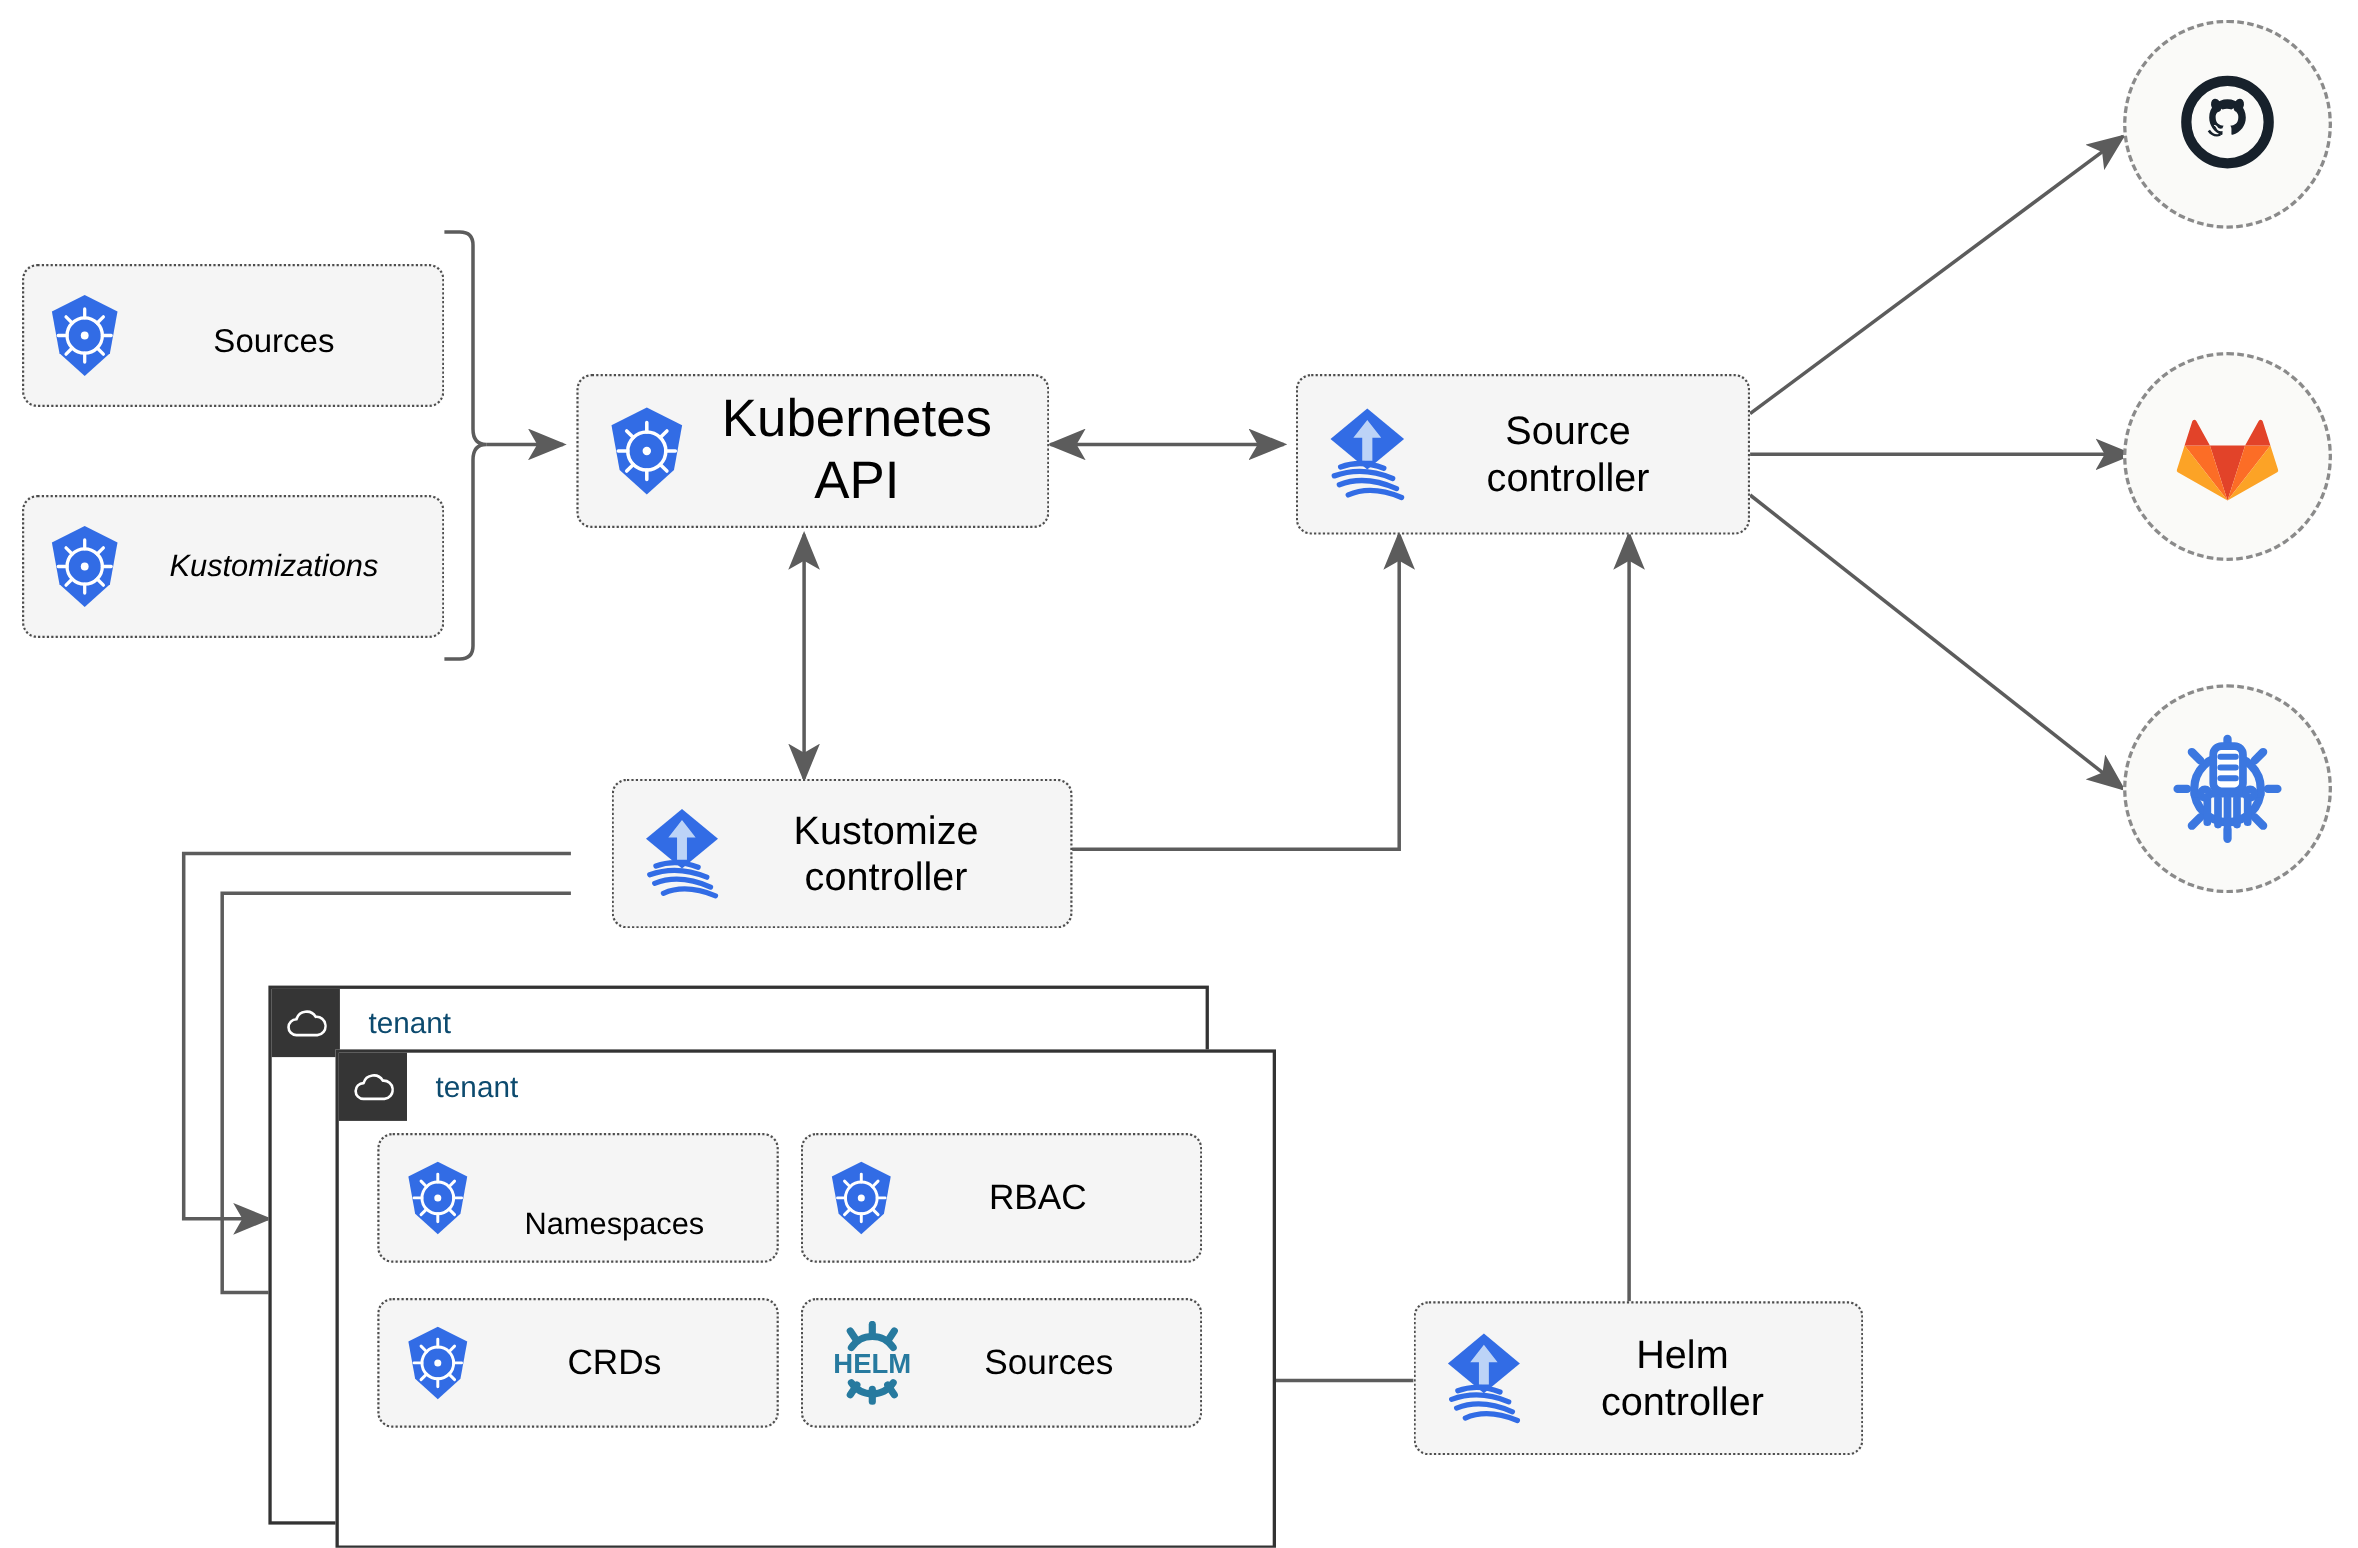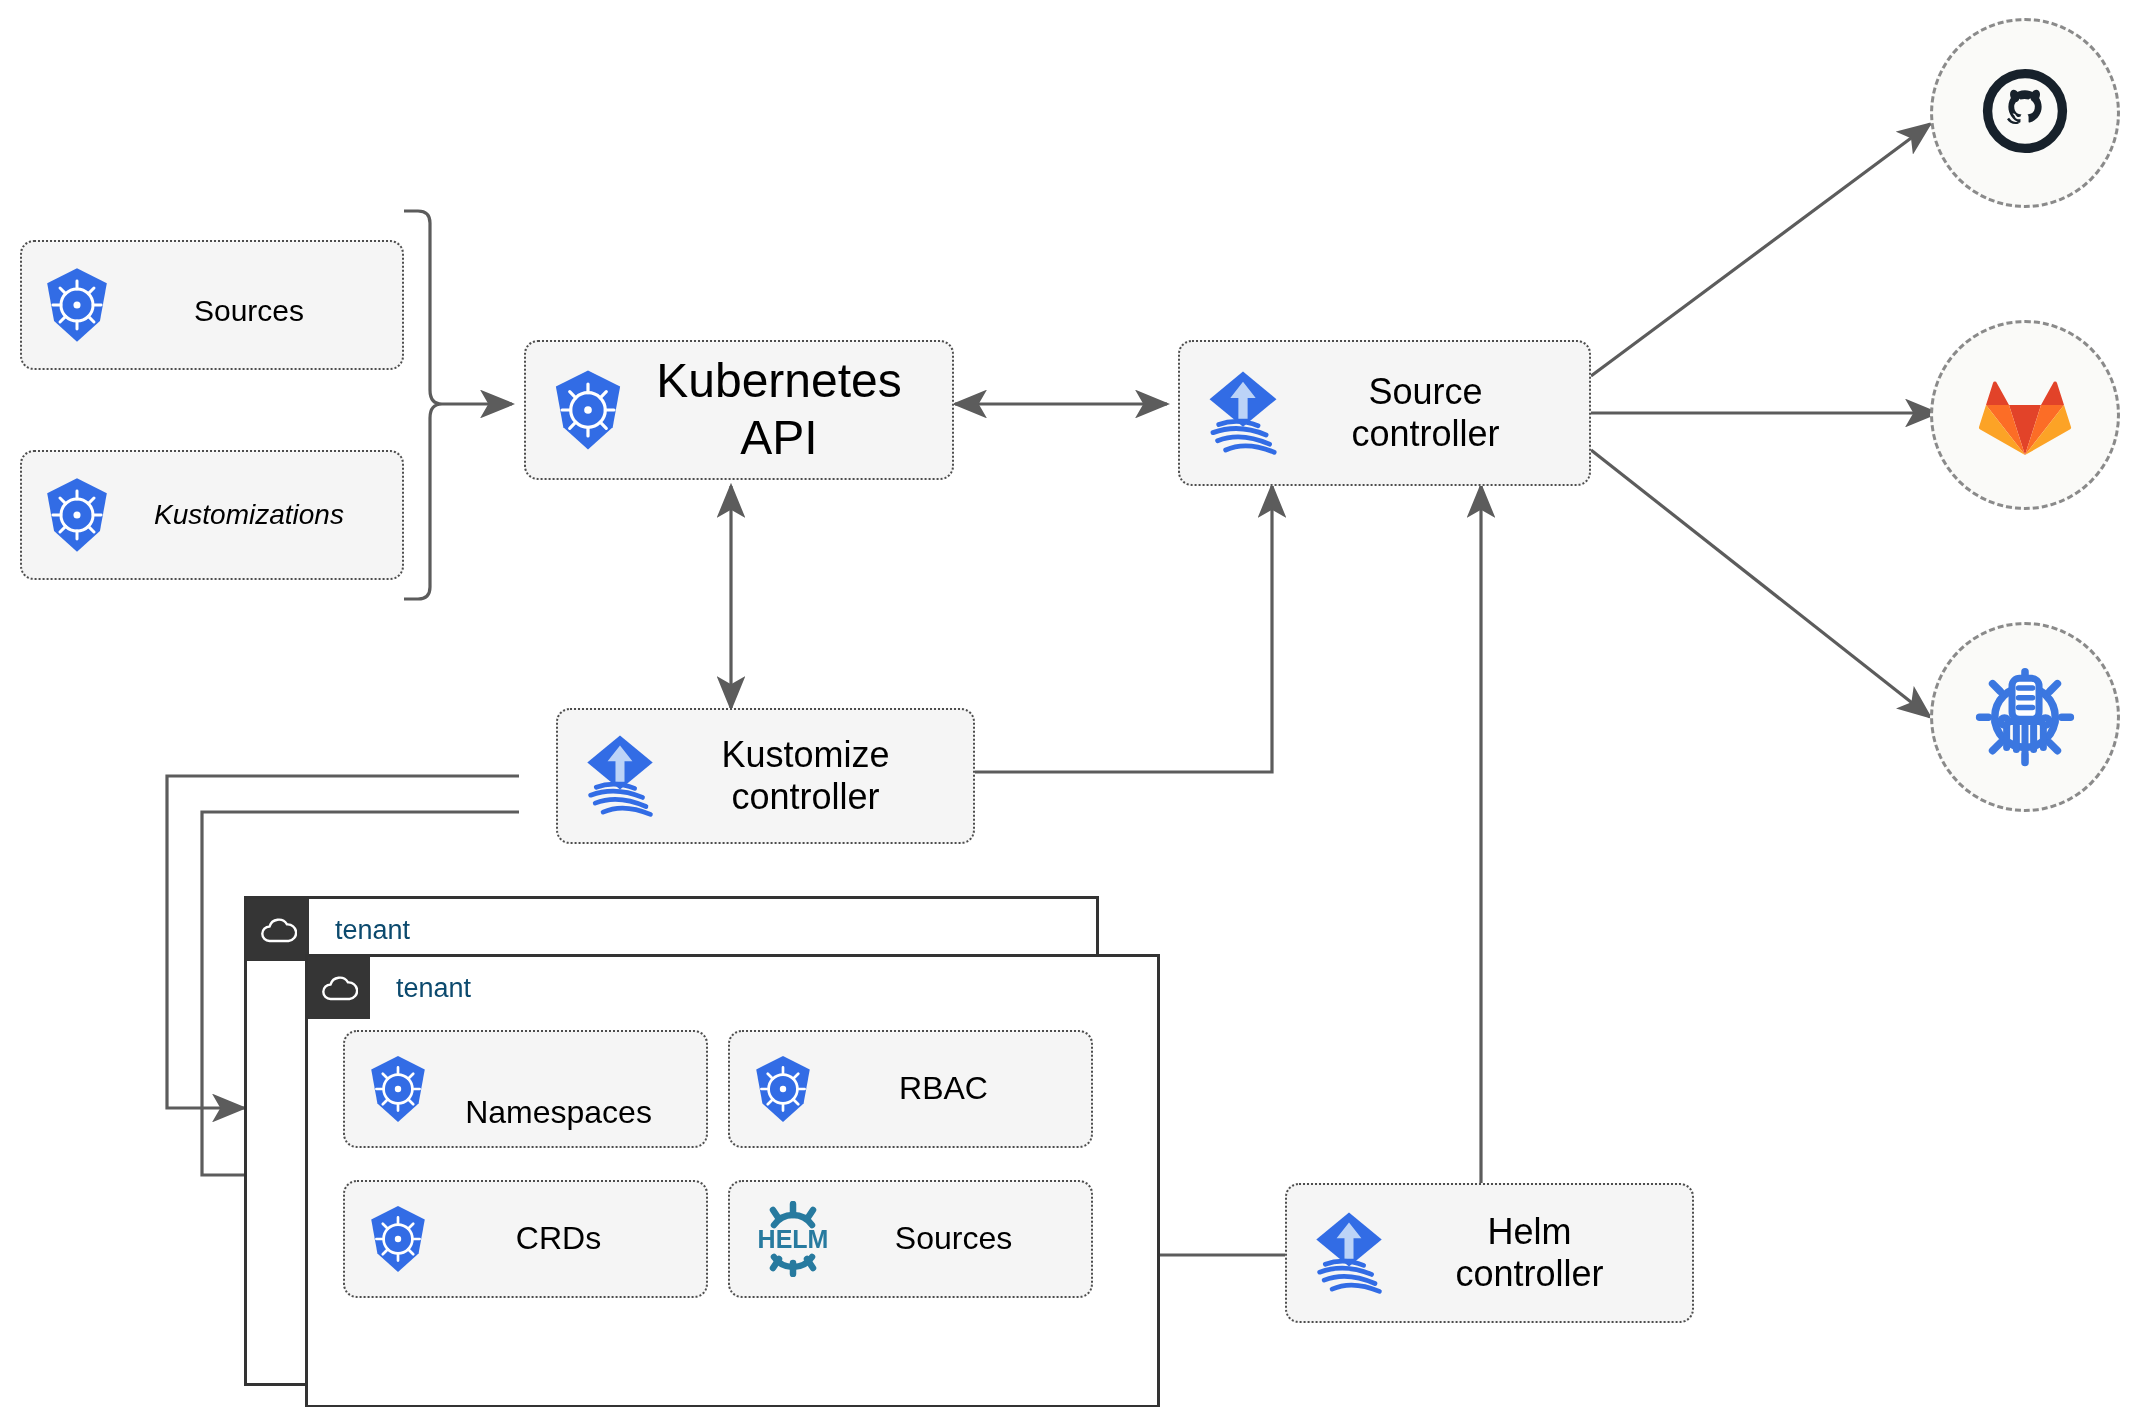--- a/index.html
+++ b/index.html
@@ -186,21 +186,21 @@
         <path d="M32,2 L58,15 L52,48 L32,66 L12,48 L6,15 Z" fill="#326CE5"></path>
         <g stroke="#ffffff" stroke-width="2.6" fill="none" stroke-linecap="round">
           <circle cx="32" cy="34" r="14"></circle>
           <circle cx="32" cy="34" r="3.1" fill="#ffffff" stroke="none"></circle>
           <path d="M32,20 L32,13 M32,48 L32,55 M18,34 L11,34 M46,34 L53,34
                    M22.1,24.1 L17.2,19.2 M41.9,43.9 L46.8,48.8
                    M41.9,24.1 L46.8,19.2 M22.1,43.9 L17.2,48.8"></path>
         </g>
       </svg>
     </span>
-    <span class="lbl" style="font-size:32px;margin-top:47px;">Namespaces</span>
+    <span class="lbl" style="font-size:28px;margin-top:47px;">Namespaces</span>
   </div>
 
   <div class="node" style="left:728px;top:1030px;width:365px;height:118px;padding:0 20px;">
     <span class="ico">
       <svg width="66" height="70" viewBox="0 0 64 68">
         <path d="M32,2 L58,15 L52,48 L32,66 L12,48 L6,15 Z" fill="#326CE5"></path>
         <g stroke="#ffffff" stroke-width="2.6" fill="none" stroke-linecap="round">
           <circle cx="32" cy="34" r="14"></circle>
           <circle cx="32" cy="34" r="3.1" fill="#ffffff" stroke="none"></circle>
           <path d="M32,20 L32,13 M32,48 L32,55 M18,34 L11,34 M46,34 L53,34

